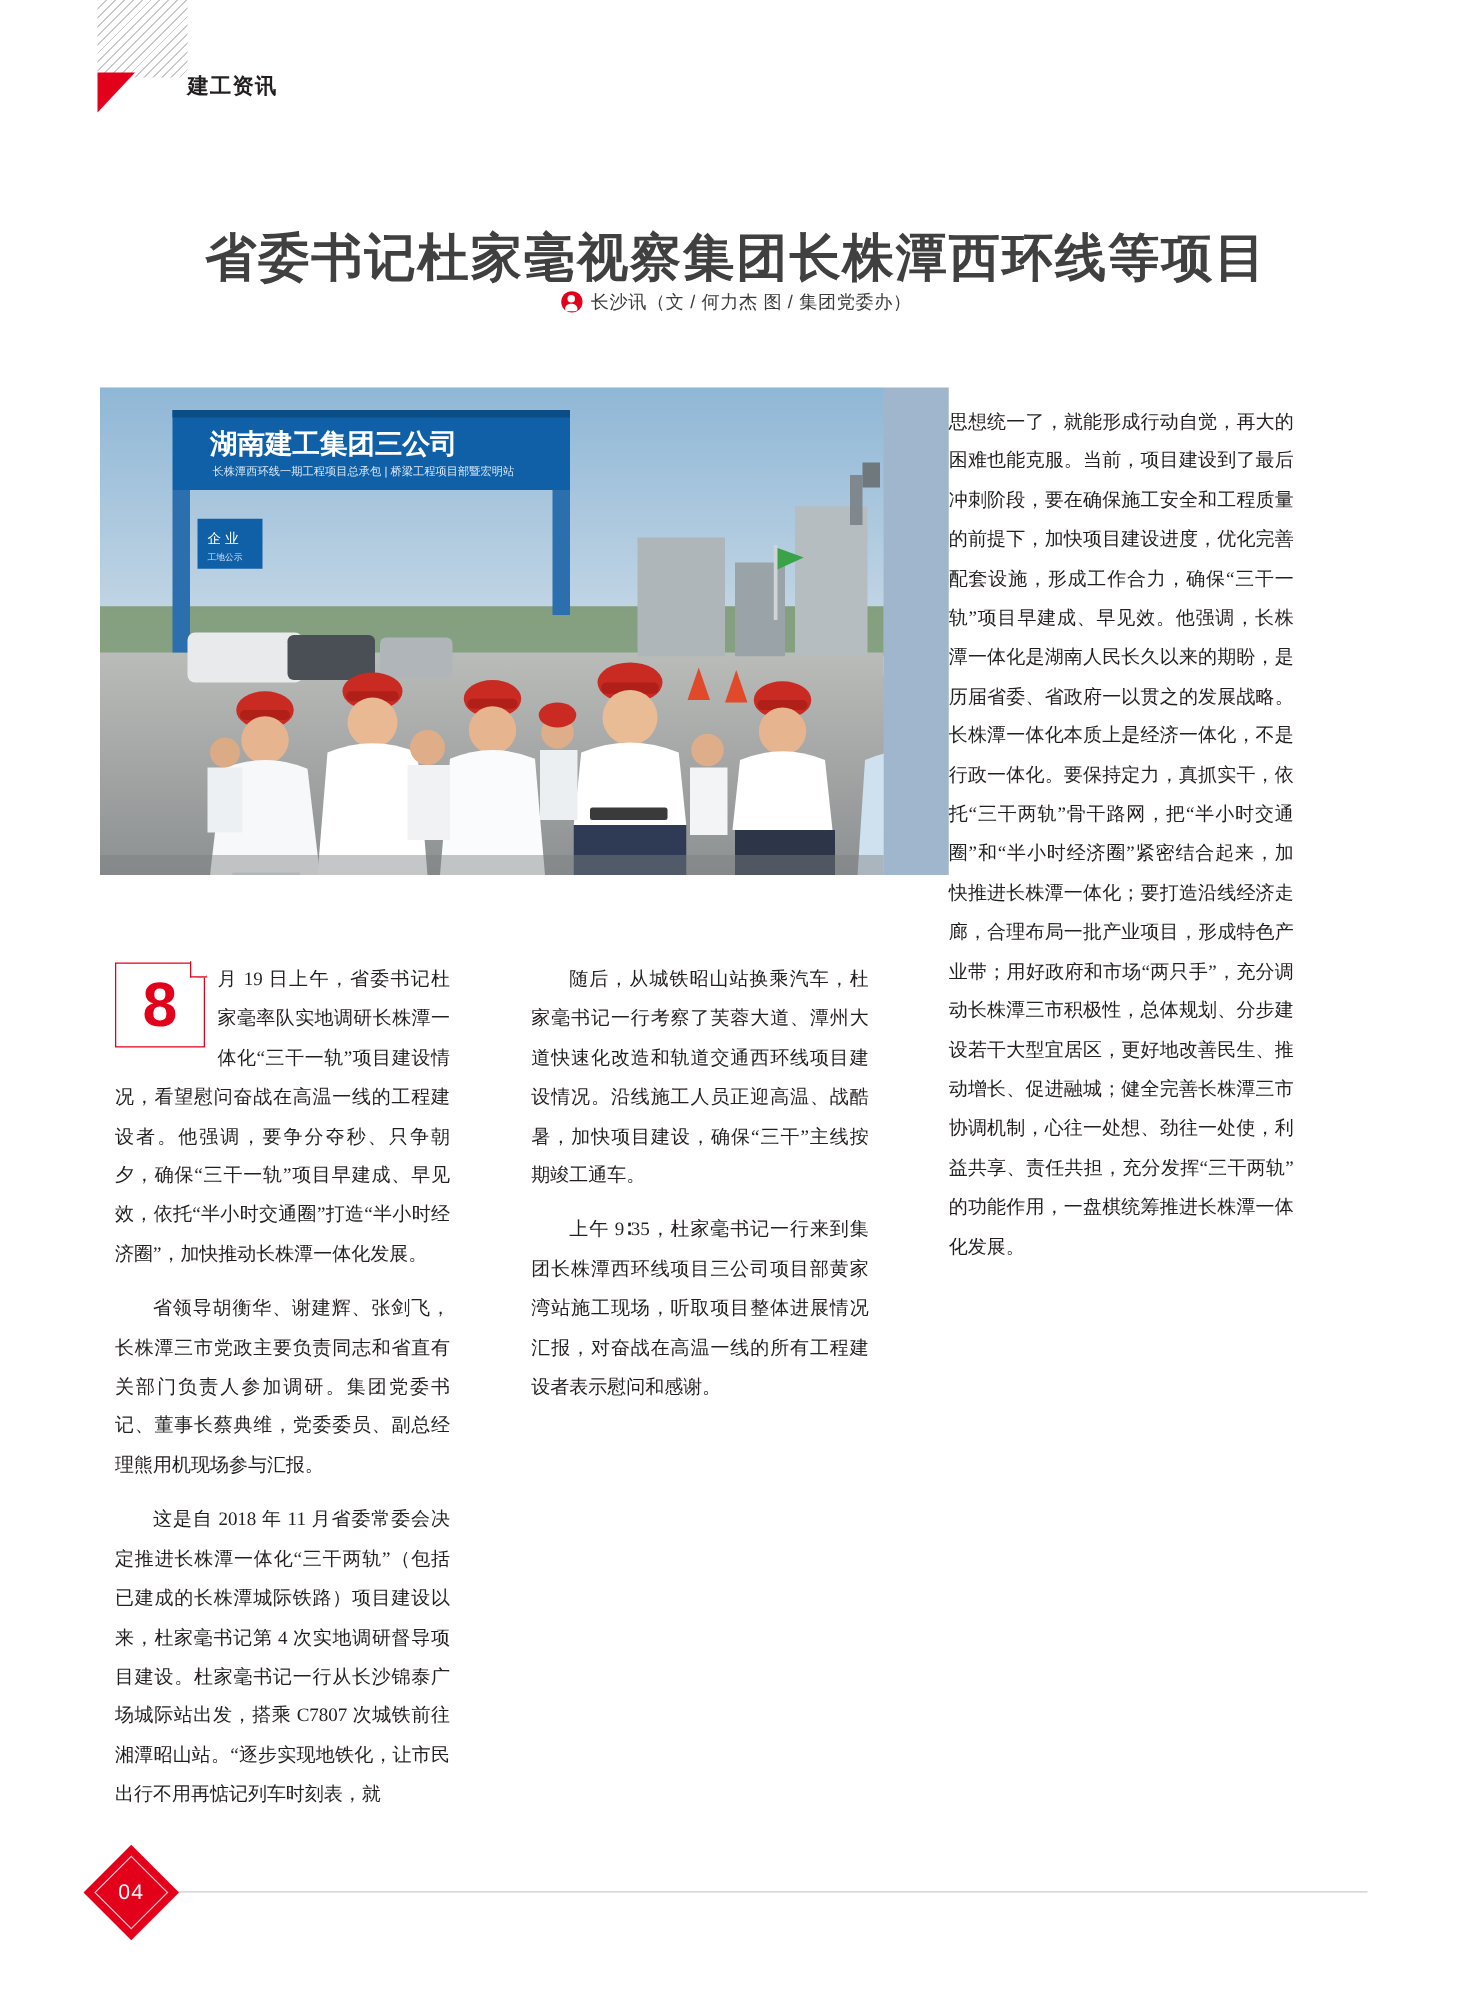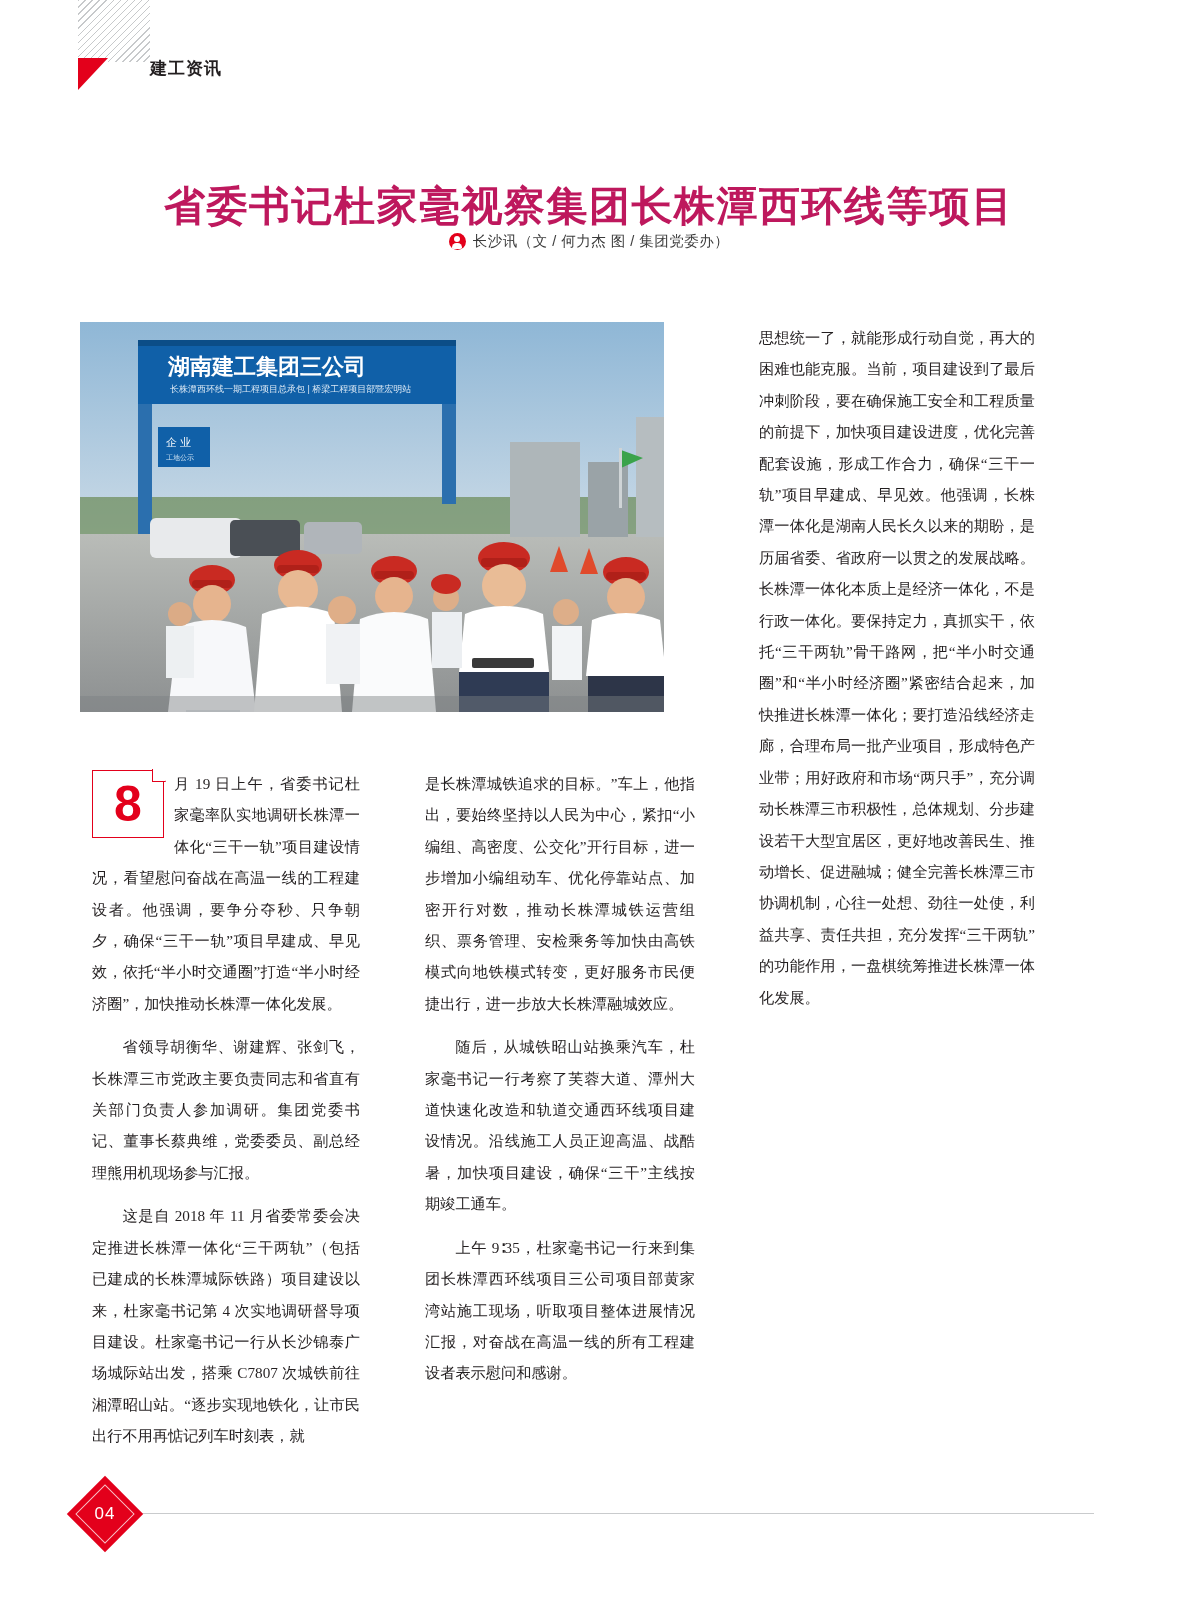--- a/index.html
+++ b/index.html
@@ -53,21 +53,21 @@
   
   .headline {
     position: absolute;
     left: 0; top: 152px;
     width: 1178px;
     text-align: center;
     font-family: "Liberation Sans", sans-serif;
     font-weight: bold;
     font-size: 41px;
     letter-spacing: 1.5px;
-    color: #be185d;
+    color: #404040;
   }
 
   
   .byline {
     position: absolute;
     left: 0; top: 232px;
     width: 1178px;
     display: flex;
     justify-content: center;
     align-items: center;
@@ -97,22 +97,22 @@
     position: absolute;
     left: 3.5px; top: 9.5px;
     width: 10px; height: 6px;
     border-radius: 5px 5px 2px 2px;
     background: #fff;
   }
 
   
   .photo {
     position: absolute;
-    left: 80px; top: 322px;
-    width: 584px; height: 390px;
+    left: 80px; top: 310px;
+    width: 679px; height: 390px;
     overflow: hidden;
     background: #9fb6cd;
     text-align: center;
   }
   .photo svg { display: block; }
 
   
   .col {
     position: absolute;
     font-size: 15.2px;
@@ -317,21 +317,20 @@
       <span>8</span>
       <span class="arrow-up"></span>
     </span>
     <span>月 19 日上午，省委书记杜家毫率队实地调研长株潭一体化“三干一轨”项目建设情况，看望慰问奋战在高温一线的工程建设者。他强调，要争分夺秒、只争朝夕，确保“三干一轨”项目早建成、早见效，依托“半小时交通圈”打造“半小时经济圈”，加快推动长株潭一体化发展。</span>
   </p>
   <p><span>省领导胡衡华、谢建辉、张剑飞，长株潭三市党政主要负责同志和省直有关部门负责人参加调研。集团党委书记、董事长蔡典维，党委委员、副总经理熊用机现场参与汇报。</span></p>
   <p><span>这是自 2018 年 11 月省委常委会决定推进长株潭一体化“三干两轨”（包括已建成的长株潭城际铁路）项目建设以来，杜家毫书记第 4 次实地调研督导项目建设。杜家毫书记一行从长沙锦泰广场城际站出发，搭乘 C7807 次城铁前往湘潭昭山站。“逐步实现地铁化，让市民出行不用再惦记列车时刻表，就</span></p>
 </div>
 
 <div class="col" id="col2">
-  <p class="first-para"><span>是长株潭城铁追求的目标。”车上，他指出，要始终坚持以人民为中心，紧扣“小编组、高密度、公交化”开行目标，进一步增加小编组动车、优化停靠站点、加密开行对数，推动长株潭城铁运营组织、票务管理、安检乘务等加快由高铁模式向地铁模式转变，更好服务市民便捷出行，进一步放大长株潭融城效应。</span></p>
   <p><span>随后，从城铁昭山站换乘汽车，杜家毫书记一行考察了芙蓉大道、潭州大道快速化改造和轨道交通西环线项目建设情况。沿线施工人员正迎高温、战酷暑，加快项目建设，确保“三干”主线按期竣工通车。</span></p>
   <p><span>上午 9∶35，杜家毫书记一行来到集团长株潭西环线项目三公司项目部黄家湾站施工现场，听取项目整体进展情况汇报，对奋战在高温一线的所有工程建设者表示慰问和感谢。</span></p>
 </div>
 
 <div class="col" id="col3">
   <p class="first-para"><span>思想统一了，就能形成行动自觉，再大的困难也能克服。当前，项目建设到了最后冲刺阶段，要在确保施工安全和工程质量的前提下，加快项目建设进度，优化完善配套设施，形成工作合力，确保“三干一轨”项目早建成、早见效。他强调，长株潭一体化是湖南人民长久以来的期盼，是历届省委、省政府一以贯之的发展战略。长株潭一体化本质上是经济一体化，不是行政一体化。要保持定力，真抓实干，依托“三干两轨”骨干路网，把“半小时交通圈”和“半小时经济圈”紧密结合起来，加快推进长株潭一体化；要打造沿线经济走廊，合理布局一批产业项目，形成特色产业带；用好政府和市场“两只手”，充分调动长株潭三市积极性，总体规划、分步建设若干大型宜居区，更好地改善民生、推动增长、促进融城；健全完善长株潭三市协调机制，心往一处想、劲往一处使，利益共享、责任共担，充分发挥“三干两轨”的功能作用，一盘棋统筹推进长株潭一体化发展。</span></p>
 </div>
 
 <div class="footer-rule"></div>
 <div class="footer-badge"></div>

